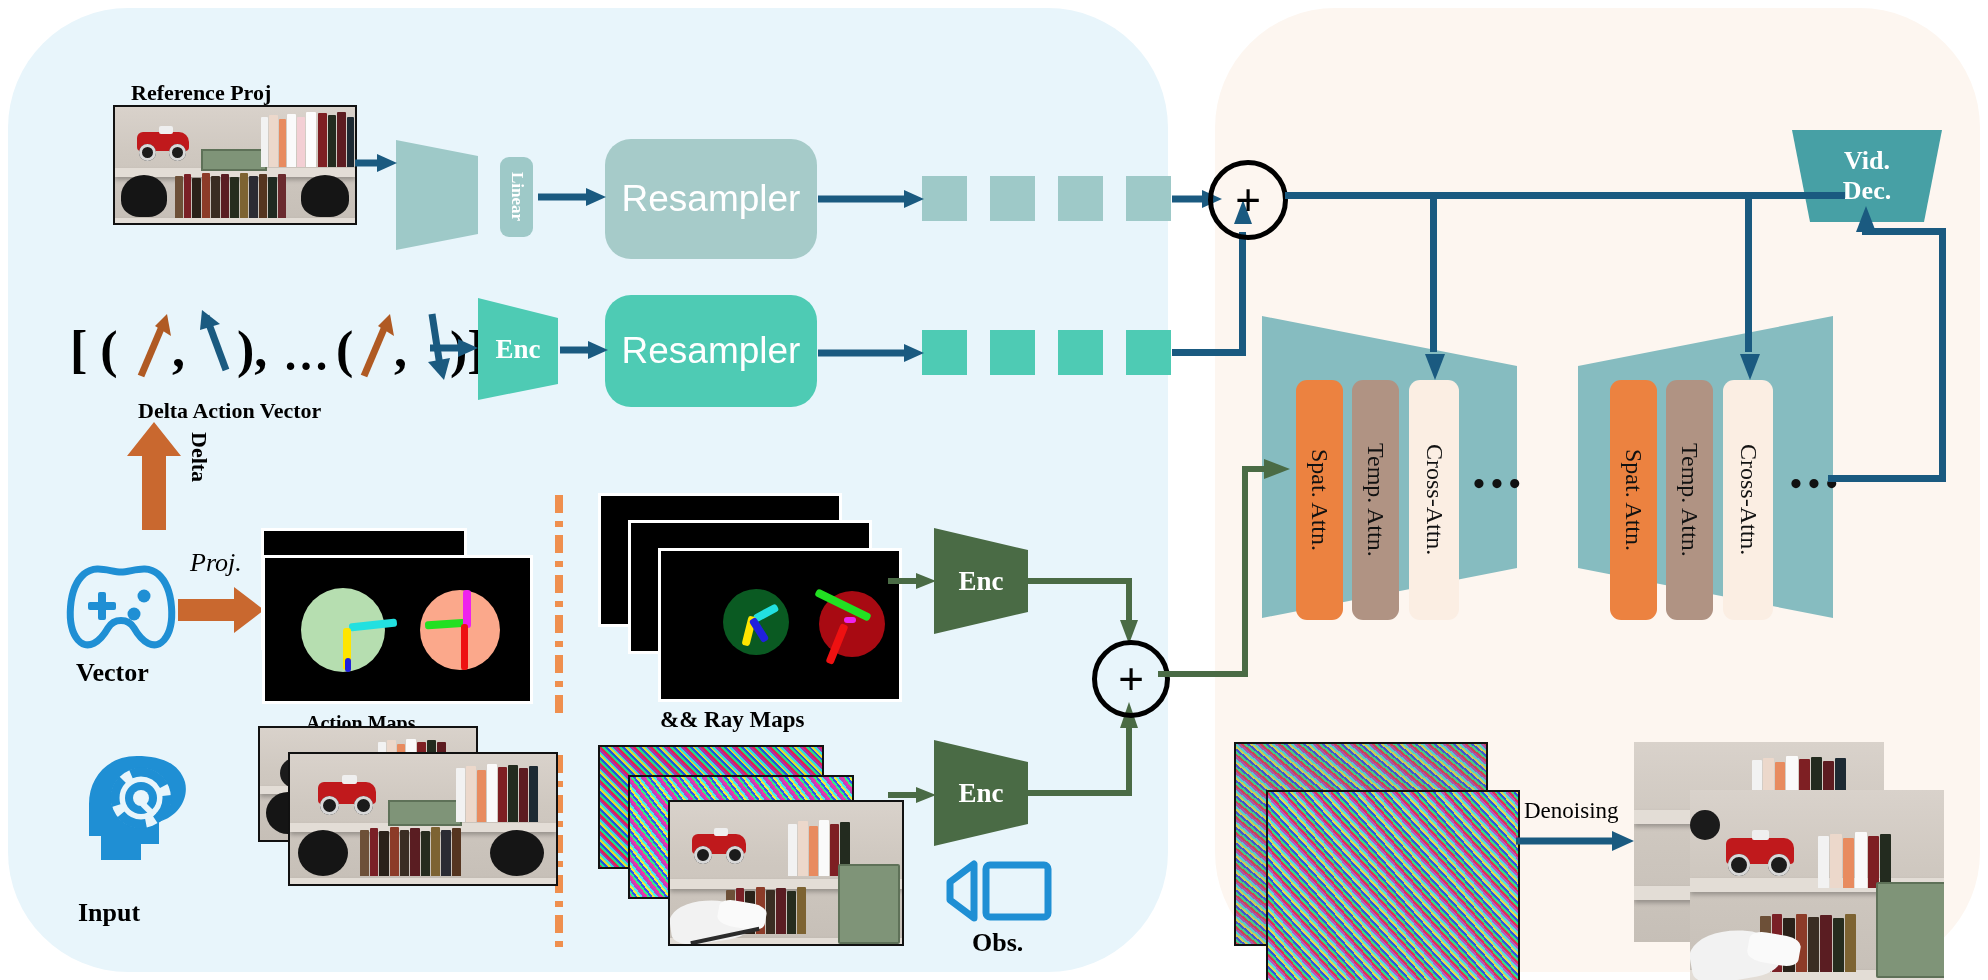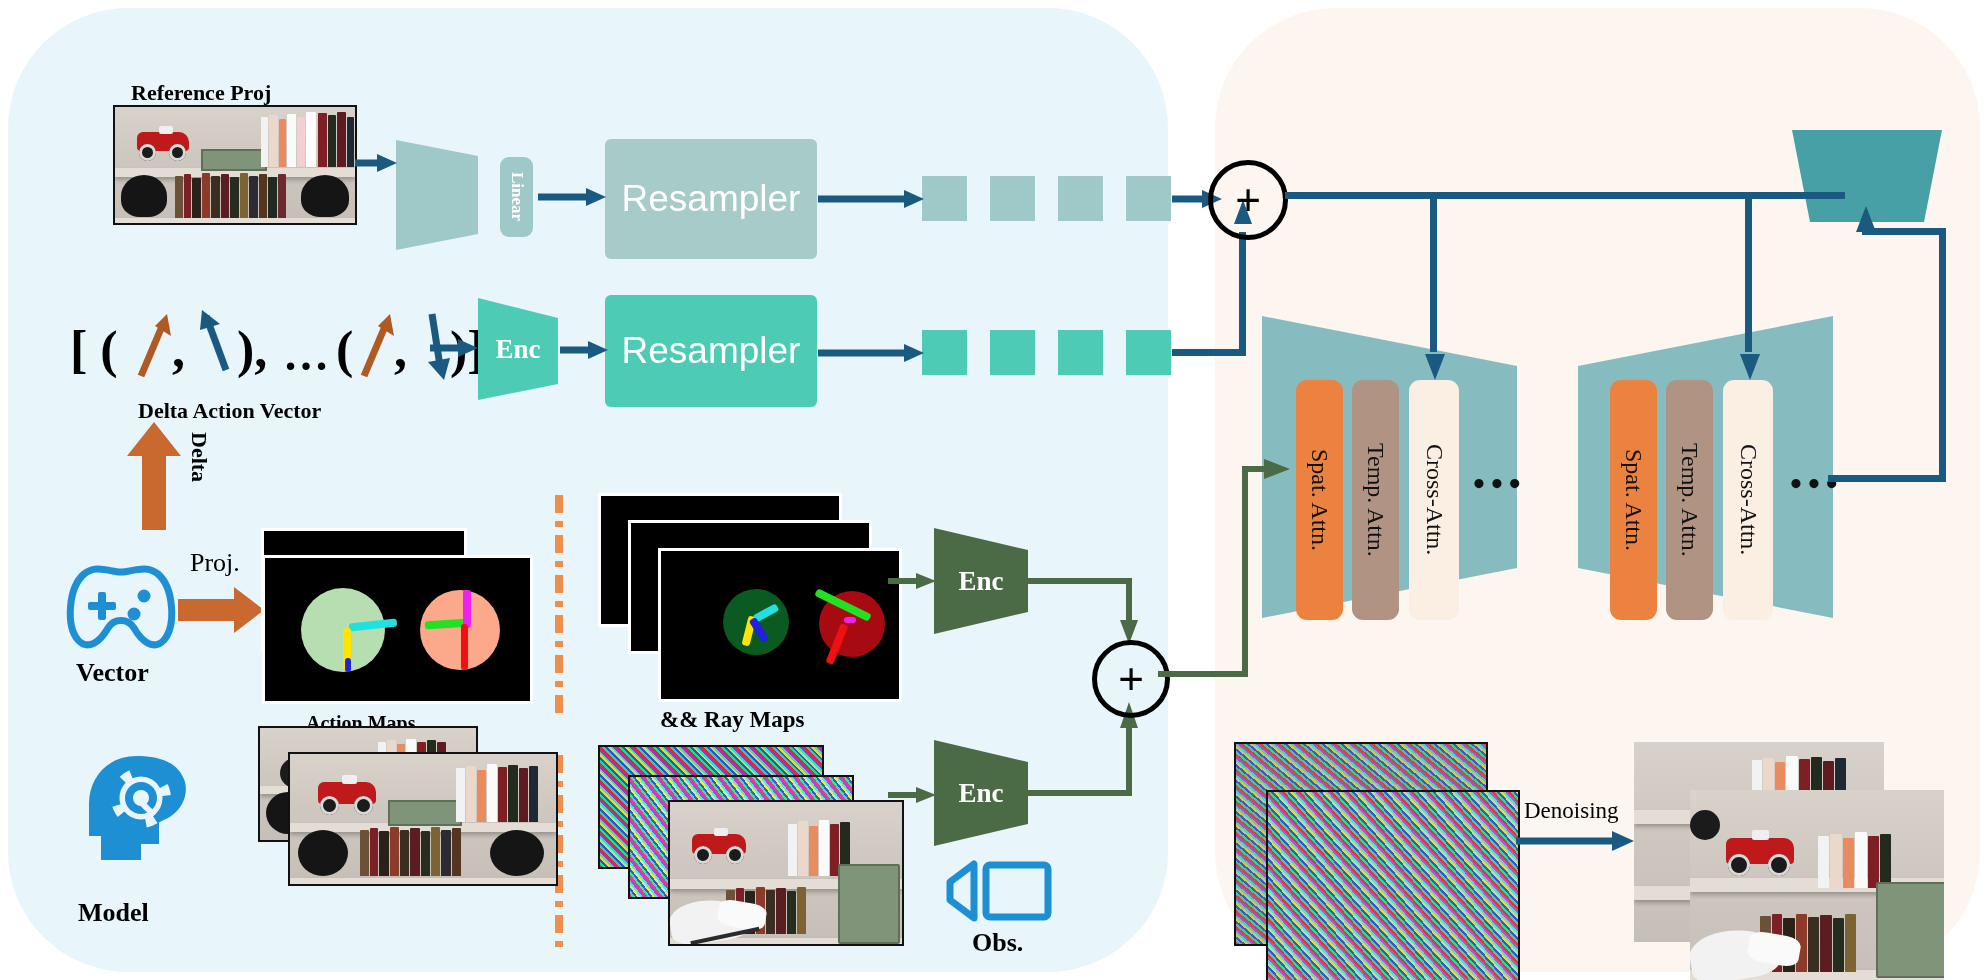--- a/index.html
+++ b/index.html
@@ -8,21 +8,21 @@
   .stage{position:absolute;left:0;top:0;width:1988px;height:980px;}
   .abs{position:absolute;}
 
   
   .panel-left{left:8px;top:8px;width:1160px;height:964px;
       background:#e8f5fb;border-radius:120px 120px 120px 120px;}
   .panel-right{left:1215px;top:8px;width:765px;height:964px;
       background:#fdf6f0;border-radius:120px;}
   .panel-title{font-weight:bold;font-size:34px;color:#000;letter-spacing:.5px;
       text-align:center;white-space:nowrap;}
-  .rrect{position:absolute;border-radius:6px;display:flex;align-items:center;
+  .rrect{position:absolute;border-radius:26px;display:flex;align-items:center;
         justify-content:center;color:#fff;}
   .tok{position:absolute;}
   .lbl{position:absolute;font-weight:bold;color:#000;white-space:nowrap;}
   .lbl-rot{writing-mode:vertical-rl;text-orientation:mixed;}
   .plain{position:absolute;color:#000;white-space:nowrap;}
 
   
   .photo{position:absolute;background:#cfc7bf;overflow:hidden;border:2px solid #111;}
   .shelf-bg{position:absolute;left:0;top:0;right:0;bottom:0;
      background:
@@ -163,21 +163,21 @@
 
   <svg class="abs" style="left:62px;top:558px;" width="118" height="96">
     <path d="M22 16 C6 30,4 68,16 82 C26 93,38 84,46 70 C52 60,66 60,72 70 C80 84,92 93,102 82 C114 68,112 30,96 16 C84 6,70 14,59 14 C48 14,34 6,22 16 Z" fill="none" stroke="#1f8fd4" stroke-width="7" stroke-linejoin="round"></path>
     <rect x="26" y="44" width="28" height="8" fill="#1f8fd4" rx="2"></rect>
     <rect x="36" y="34" width="8" height="28" fill="#1f8fd4" rx="2"></rect>
     <circle cx="82" cy="38" r="6.5" fill="#1f8fd4"></circle>
     <circle cx="72" cy="56" r="6.5" fill="#1f8fd4"></circle>
   </svg>
   <div class="abs lbl" style="left:76px;top:658px;font-size:26px;">Vector</div>
 
-  <div class="plain" style="left:190px;top:548px;font-size:26px;">Proj.</div>
+  <div class="plain" style="left:190px;top:548px;font-size:26px;font-style:italic;">Proj.</div>
   <svg class="abs" style="left:178px;top:585px;" width="86" height="50">
     <polygon points="0,14 56,14 56,2 86,25 56,48 56,36 0,36" fill="#c9682f"></polygon>
   </svg>
 
   <div class="blackframe" style="left:261px;top:528px;width:200px;height:116px;"></div>
   <div class="blackframe" style="left:262px;top:555px;width:265px;height:143px;">
     <div class="disc" style="left:36px;top:30px;width:84px;height:84px;background:#b6deb0;"></div>
     <div class="stick" style="left:84px;top:63px;width:48px;height:8px;background:#22e0e0;transform:rotate(-6deg);"></div>
     <div class="stick" style="left:78px;top:70px;width:8px;height:42px;background:#ffe500;"></div>
     <div class="stick" style="left:80px;top:100px;width:6px;height:14px;background:#2020dd;"></div>
@@ -215,21 +215,21 @@
 
   <svg class="abs" style="left:85px;top:752px;" width="108" height="118">
     <path d="M52 4 C22 4,4 26,4 52 L4 84 L16 84 L16 108 L56 108 L56 92 L74 92 L74 70
              C94 64,104 46,100 30 C94 10,74 4,52 4 Z" fill="#1f8fd4"></path>
     <circle cx="56" cy="46" r="30" fill="#e8f5fb"></circle>
     <path d="M56 20 a26 26 0 0 1 0 52 a26 26 0 0 1 0 -52" fill="none" stroke="#1f8fd4" stroke-width="9" stroke-dasharray="28 10"></path>
     <circle cx="56" cy="46" r="16" fill="#1f8fd4"></circle>
     <circle cx="56" cy="46" r="8" fill="#e8f5fb"></circle>
     <rect x="60" y="50" width="16" height="6" fill="#e8f5fb" transform="rotate(45 60 50)"></rect>
   </svg>
-  <div class="abs lbl" style="left:78px;top:898px;font-size:26px;">Model</div>
+  <div class="abs lbl" style="left:78px;top:898px;font-size:26px;">Input</div>
 
   <div class="photo" style="left:258px;top:726px;width:216px;height:112px;">
     <div class="shelf-bg"></div>
     <div class="shelf-board" style="top:52%;"></div>
     <div class="book" style="left:118px;bottom:50px;width:8px;height:48px;background:#f2f2f2;"></div>
     <div class="book" style="left:127px;bottom:50px;width:9px;height:50px;background:#ecd8cb;"></div>
     <div class="book" style="left:137px;bottom:50px;width:8px;height:46px;background:#e88b5f;"></div>
     <div class="book" style="left:146px;bottom:50px;width:10px;height:51px;background:#fafafa;"></div>
     <div class="book" style="left:157px;bottom:50px;width:9px;height:48px;background:#7e1f23;"></div>
     <div class="book" style="left:167px;bottom:50px;width:9px;height:50px;background:#232b1f;"></div>
@@ -341,20 +341,24 @@
     <span class="lbl-rot" style="position:static;font-size:24px;font-weight:normal;color:#111;">Temp. Attn.</span>
   </div>
   <div class="rrect" style="left:1723px;top:380px;width:50px;height:240px;background:#fbeee3;border-radius:11px;">
     <span class="lbl-rot" style="position:static;font-size:24px;font-weight:normal;color:#111;">Cross-Attn.</span>
   </div>
   <div class="dots" style="left:1790px;top:465px;">•••</div>
 
   <svg class="abs" style="left:1792px;top:130px;" width="150" height="92">
     <polygon points="18,0 132,0 150,92 0,92" fill="#47a0a5" transform="scale(1,-1) translate(0,-92)"></polygon>
   </svg>
+  <div class="abs" style="left:1792px;top:136px;width:150px;height:80px;display:flex;flex-direction:column;align-items:center;justify-content:center;color:#fff;font-weight:bold;font-size:26px;line-height:1.15;">
+    <span>Vid.</span>
+    <span>Dec.</span>
+  </div>
 
   <div class="noise" style="left:1234px;top:742px;width:250px;height:200px;background-color:#8f8fa0;
        background-image:repeating-linear-gradient(40deg,#c45 0 2px,#4c8 2px 4px,#45c 4px 6px,#cc5 6px 8px,#5cc 8px 10px,#a5a 10px 12px),
        repeating-linear-gradient(-42deg,rgba(255,255,255,.45) 0 2px,rgba(0,0,0,.45) 2px 4px,rgba(220,0,100,.35) 4px 6px,rgba(0,180,80,.35) 6px 9px);"></div>
   <div class="noise" style="left:1266px;top:790px;width:250px;height:200px;background-color:#9a8fa0;
        background-image:repeating-linear-gradient(48deg,#d35 0 2px,#3d8 2px 4px,#35d 4px 6px,#dd5 6px 8px,#5dd 8px 10px,#b5b 10px 12px),
        repeating-linear-gradient(-36deg,rgba(255,255,255,.45) 0 2px,rgba(0,0,0,.45) 2px 4px,rgba(230,0,90,.35) 4px 6px,rgba(0,190,85,.35) 6px 9px);"></div>
 
   <div class="photo" style="left:1634px;top:742px;width:250px;height:200px;border:none;">
     <div class="shelf-bg"></div>

